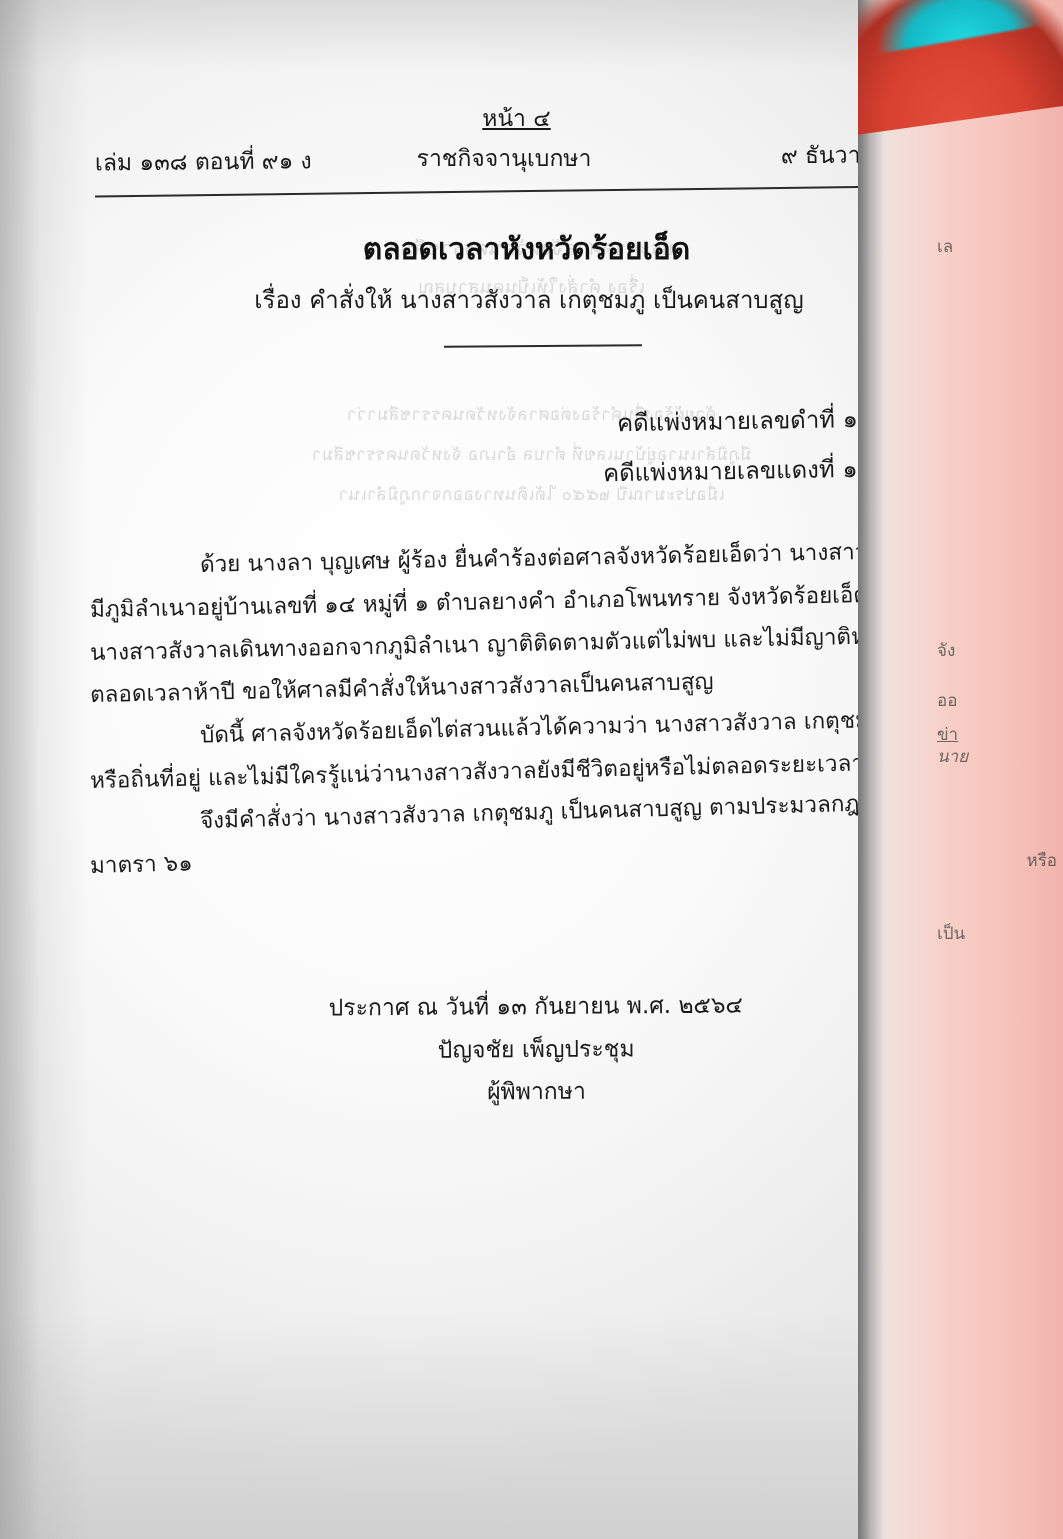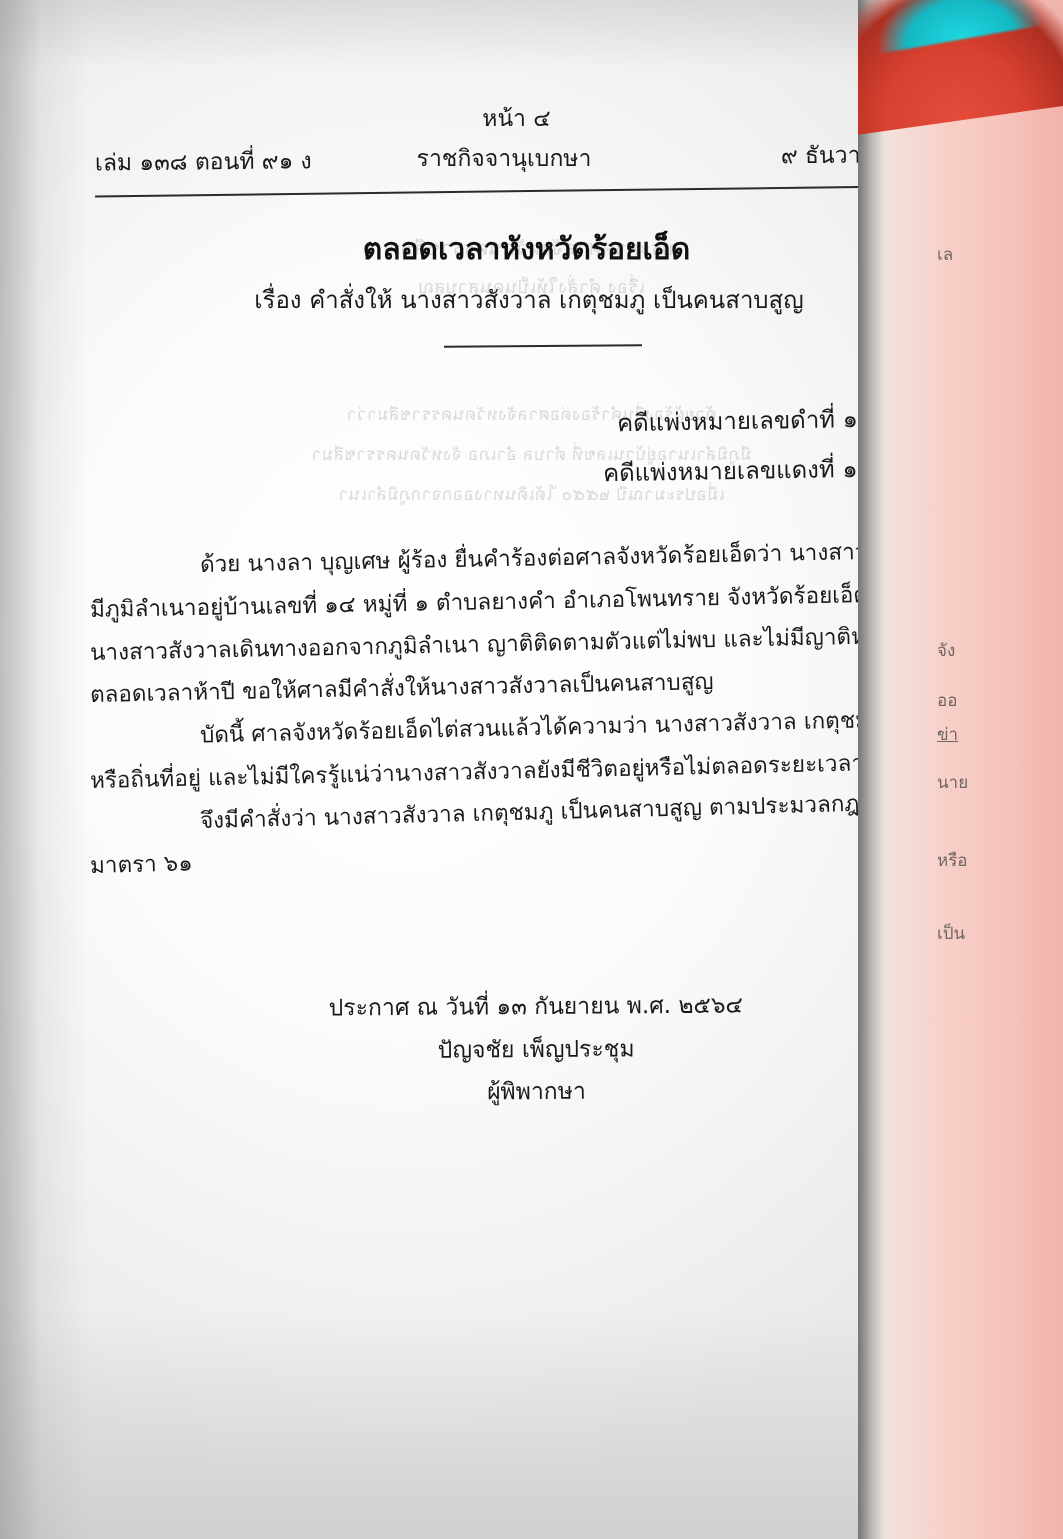--- a/index.html
+++ b/index.html
@@ -120,21 +120,21 @@
     font-size: 23px;
     transform: rotate(-0.6deg);
   }
   .page-no {
     position: absolute;
     left: 0; right: 0;
     top: 100px;
     text-align: center;
     font-size: 23px;
   }
-  .page-no .inner { display: inline-block; margin-left: -30px; }
+  .page-no .inner { display: inline-block; margin-left: -30px; text-decoration: underline; }
   .gazette-name {
     position: absolute;
     left: 0; right: 15px;
     top: 140px;
     text-align: center;
     font-size: 23px;
   }
   .gazette-name .inner { display: inline-block; margin-left: -40px; }
   .rule {
     position: absolute;
@@ -285,22 +285,22 @@
         <div>ผู้พิพากษา</div>
       </div>
     </div>
 
   </div>
 
   <div class="facing-page">
     <div class="edge-shadow"></div>
     <div class="curl"></div>
     <div class="curl-teal"></div>
-    <div class="facing-text" style="top:240px;">เล</div>
+    <div class="facing-text" style="top:232px;">เล</div>
     <div class="facing-text" style="top:636px;">จัง</div>
     <div class="facing-text" style="top:686px;">ออ</div>
     <div class="facing-text" style="top:720px;text-decoration:underline;">ข่า</div>
-    <div class="facing-text" style="top:768px;">นาย</div>
-    <div class="facing-text" style="top:846px;">หรือ</div>
+    <div class="facing-text" style="top:742px;font-style:italic;">นาย</div>
+    <div class="facing-text" style="top:846px;text-align:right;">หรือ</div>
     <div class="facing-text" style="top:919px;">เป็น</div>
   </div>
 
 </div>
 
 </body></html>

